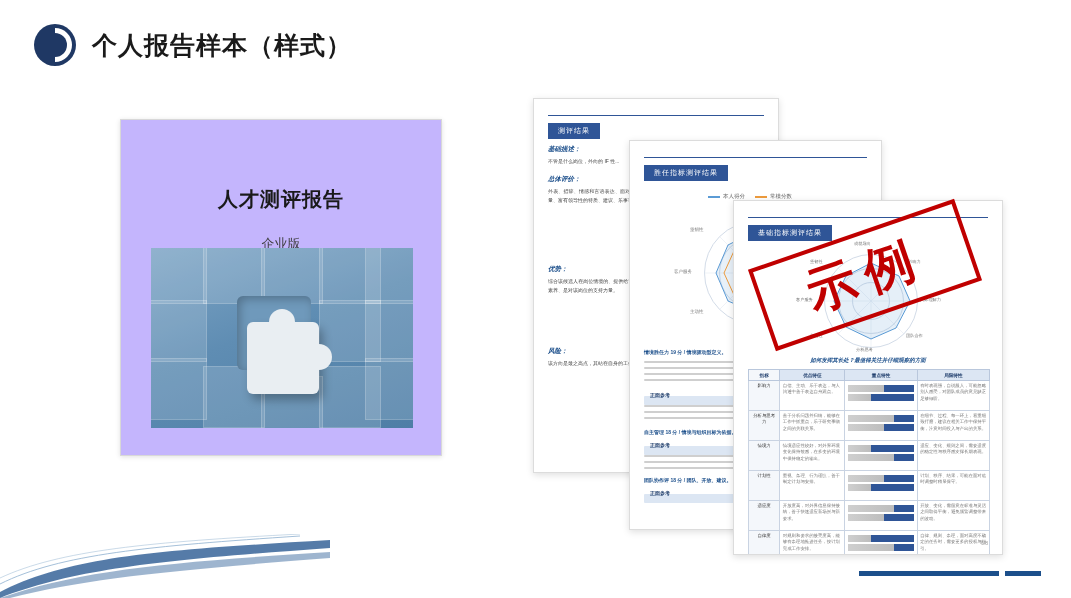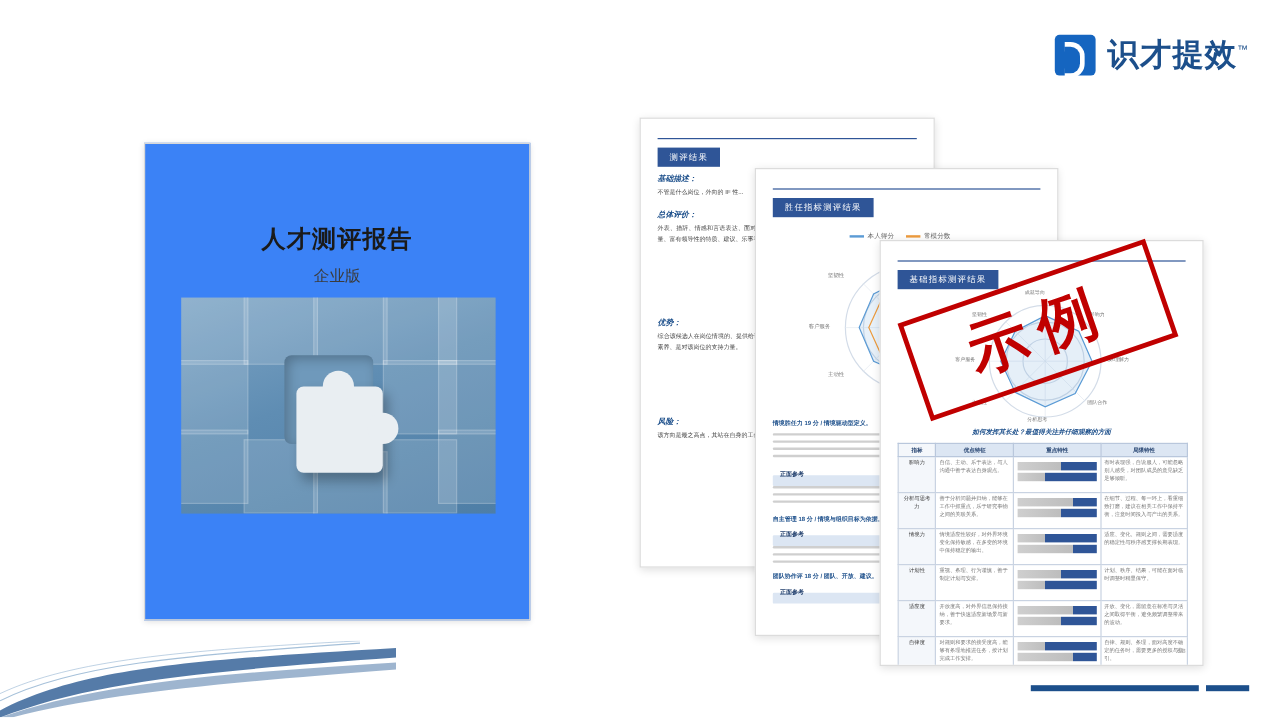--- a/index.html
+++ b/index.html
@@ -92,39 +92,39 @@
   .brand-tm {
     font-size: 9px;
     vertical-align: super;
     font-weight: normal;
   }
 
   
   .cover {
     position: absolute;
     left: 120px; top: 119px;
-    width: 322px; height: 398px;
-    background: #3b82f6;
+    width: 322px; height: 337px;
+    background: #c4b5fd;
     border: 1px solid #d8d8d8;
     box-shadow: 0 1px 5px rgba(0,0,0,0.12);
     padding: 0;
   }
   .cover-title {
     text-align: center;
     font-size: 20px;
     font-weight: bold;
     color: #1a1a1a;
     margin-top: 66px;
     letter-spacing: 1px;
   }
   .cover-subtitle {
     text-align: center;
     font-size: 13px;
     color: #3b3b3b;
-    margin-top: 8px;
+    margin-top: 22px;
   }
   .cover-image {
     position: absolute;
     left: 30px; top: 128px;
     width: 262px; height: 180px;
     background: linear-gradient(160deg, #7fa6c6 0%, #5f8db3 45%, #4e7ea6 100%);
     overflow: hidden;
   }
   
   .puz {
@@ -324,27 +324,25 @@
     height: 5px;
   }
   .fb1 { right: 72px; width: 140px; background: #1c4f8b; }
   .fb2 { right: 30px; width: 36px; background: #1c4f8b; }
 </style>
 </head>
 <body>
 
 <div class="slide">
 
-
-  <div class="brand">
-    <div class="brand-icon"></div>
-    <div class="brand-text">
-      <span>识才提效</span><span class="brand-tm">™</span>
-    </div>
+  <div class="header">
+    <div class="logo-mark"></div>
+    <div class="title">个人报告样本（样式）</div>
   </div>
+
 
   <div class="cover">
     <div class="cover-title">人才测评报告</div>
     <div class="cover-subtitle">企业版</div>
 
     <div class="cover-image">
       <div class="puz" style="left:-6px;  top:-6px;  width:62px; height:62px;"></div>
       <div class="puz" style="left:52px;  top:-6px;  width:62px; height:62px;"></div>
       <div class="puz" style="left:110px; top:-6px;  width:62px; height:62px;"></div>
       <div class="puz" style="left:168px; top:-6px;  width:62px; height:62px;"></div>

